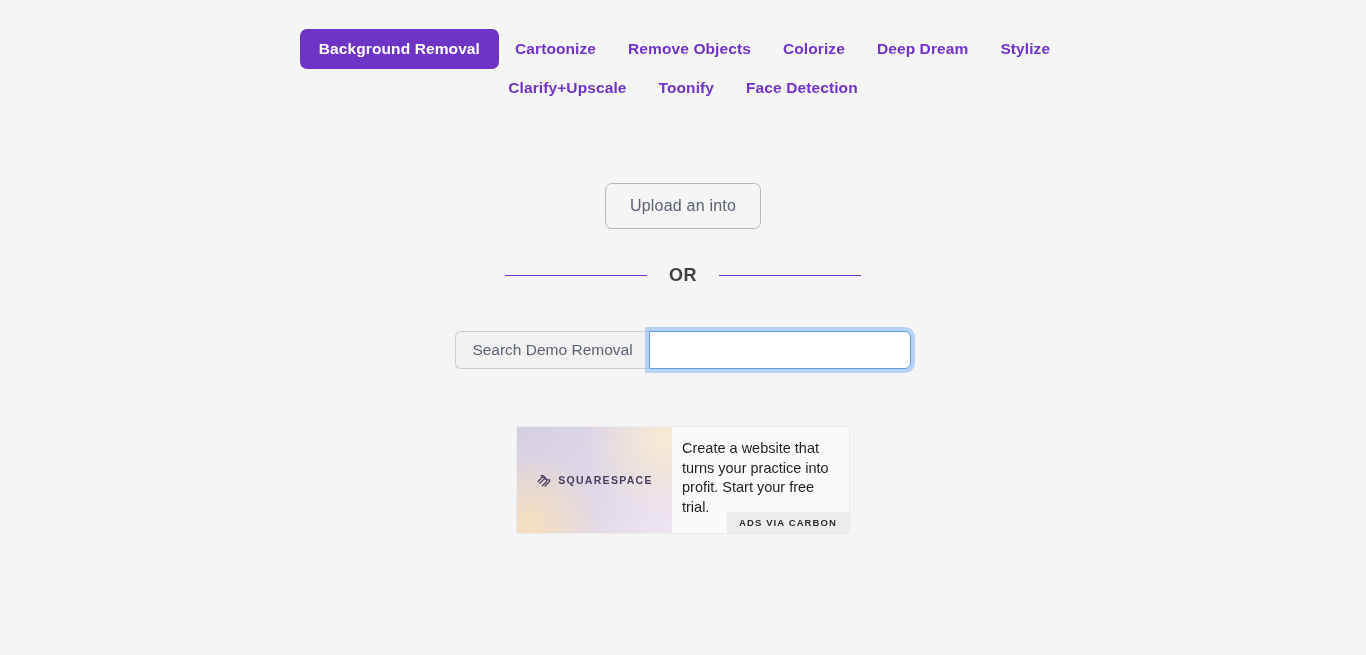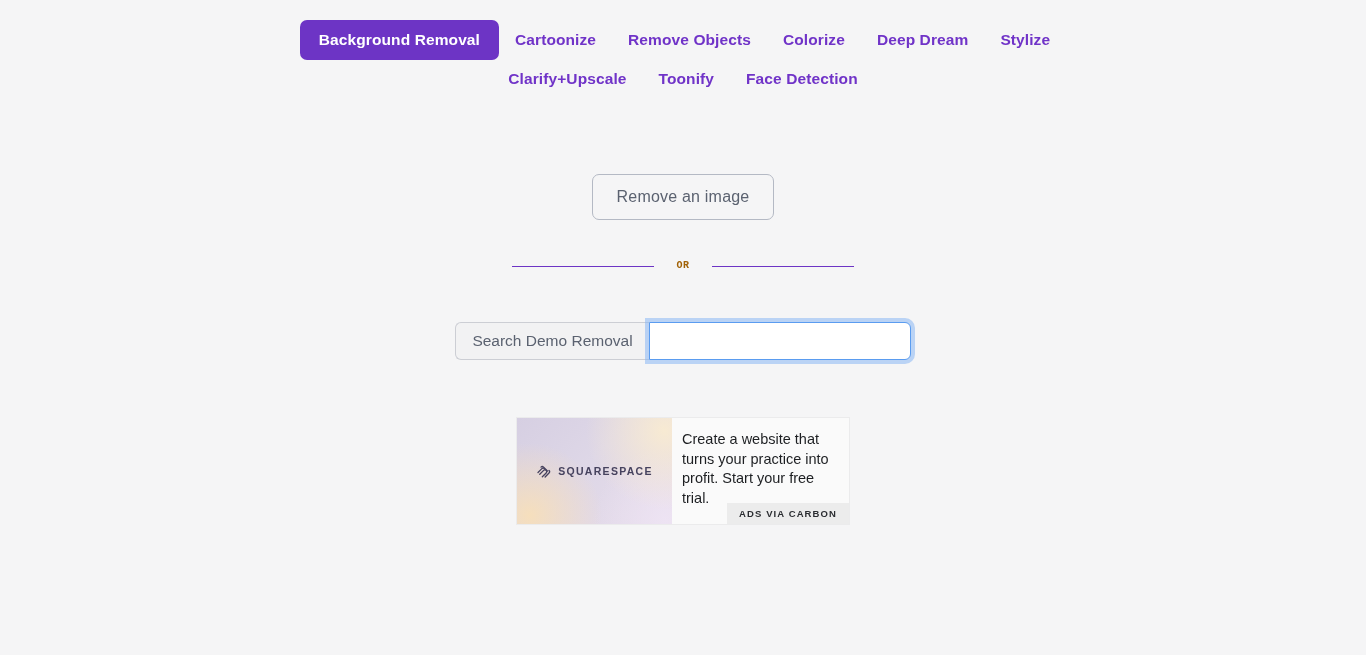--- a/index.html
+++ b/index.html
@@ -17,21 +17,21 @@
 
   
   .nav {
     padding-top: 20px;
     display: flex;
     flex-wrap: wrap;
     justify-content: center;
     align-items: flex-start;
     gap: 0px;
     width: 700px;
-    margin: 0 auto;
+    margin: 9px auto;
   }
   .nav-row {
     display: flex;
     justify-content: center;
     align-items: center;
     width: 100%;
   }
   .nav-item {
     color: #7033c8;
     font-size: 15.5px;
@@ -73,27 +73,26 @@
     justify-content: center;
     align-items: center;
     margin-top: 38px;
   }
   .or-line {
     width: 142px;
     height: 1px;
     background: #6d34c5;
   }
   .or-text {
-    color: #a16207;
-    font-size: 10px;
+    color: #404040;
+    font-size: 18px;
     font-weight: bold;
     letter-spacing: 0.6px;
     padding: 0 22px;
     line-height: 16px;
-    font-family: Liberation Mono, monospace;
   }
 
   
   .search-wrap {
     display: flex;
     justify-content: center;
     margin-top: 48px;
   }
   .search-group {
     display: flex;
@@ -208,21 +207,21 @@
     <div class="nav-item">Stylize</div>
   </div>
   <div class="nav-row">
     <div class="nav-item">Clarify+Upscale</div>
     <div class="nav-item">Toonify</div>
     <div class="nav-item">Face Detection</div>
   </div>
 </div>
 
 <div class="upload-wrap">
-  <div class="upload-btn">Remove an image</div>
+  <div class="upload-btn">Upload an into</div>
 </div>
 
 <div class="or-wrap">
   <div class="or-line"></div>
   <div class="or-text">OR</div>
   <div class="or-line"></div>
 </div>
 
 <div class="search-wrap">
   <div class="search-group">

